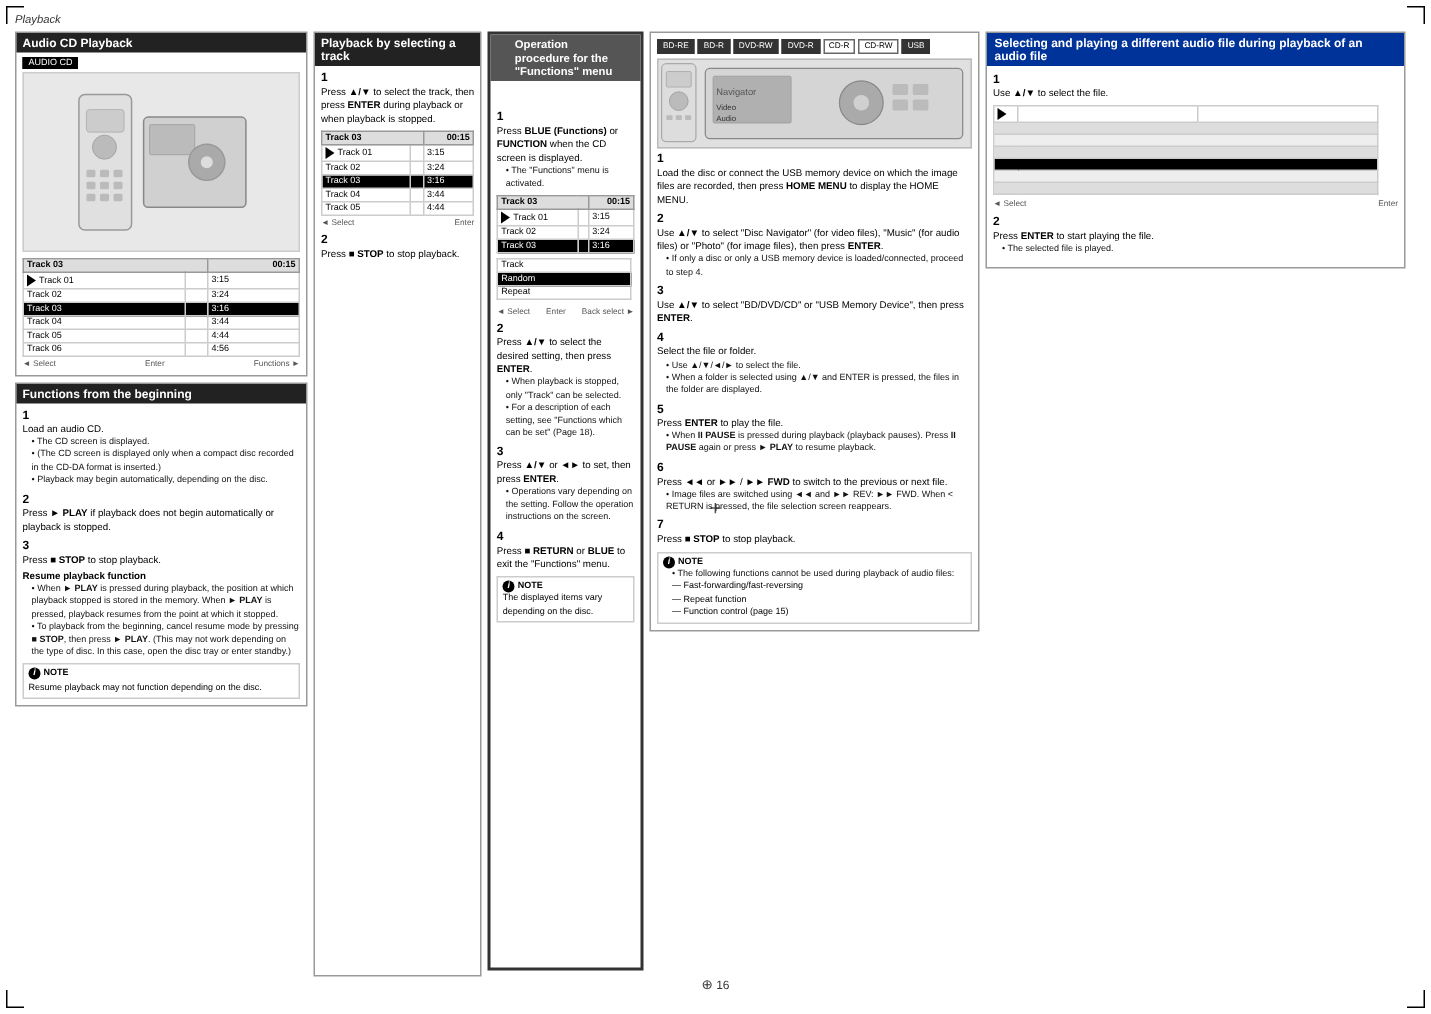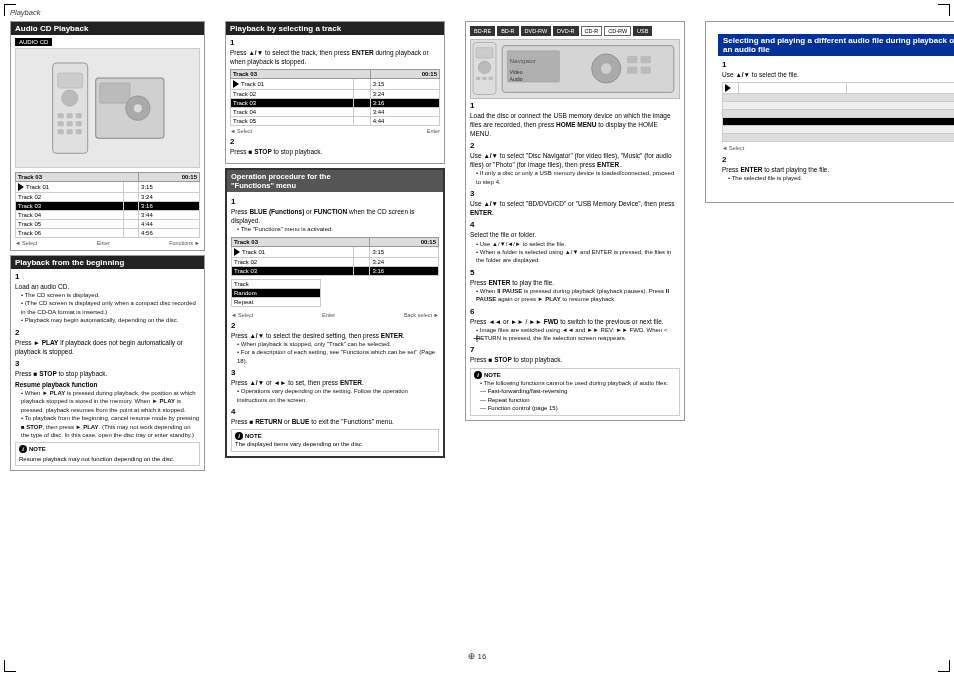--- a/index.html
+++ b/index.html
@@ -20,27 +20,27 @@
     }
     .top-label {
       font-size: 7.5px;
       color: #333;
       margin-bottom: 4px;
       font-style: italic;
     }
     .main-grid {
       display: grid;
       grid-template-columns: 195px 220px 220px 280px;
-      gap: 20px;
+      gap: 4px;
       height: calc(100% - 30px);
     }
     
     .col1 { display: flex; flex-direction: column; gap: 4px; }
     
-    .col2 { display: flex; flex-direction: column; gap: 4px; }
+    .col2 { display: flex; flex-direction: row; gap: 4px; }
     
     .col3 { display: flex; flex-direction: column; gap: 4px; }
     
     .col4 { display: flex; flex-direction: column; gap: 4px; }
 
     .section {
       border: 1px solid #999;
       padding: 4px;
       position: relative;
     }
@@ -196,22 +196,22 @@
     .op-section {
       border: 2px solid #333;
       padding: 4px;
       margin-bottom: 4px;
     }
     .op-title {
       font-size: 7.5px;
       font-weight: bold;
       background: #555;
       color: #fff;
-      padding: 2px 4px;
-      margin: -4px -4px 5px -4px;
+      padding: 2px 16px;
+      margin: -4px -4px 19px -4px;
     }
 
     .small-device {
       width: 100%;
       height: 60px;
       background: #e0e0e0;
       border: 1px solid #bbb;
       display: flex;
       align-items: center;
       justify-content: center;
@@ -225,21 +225,21 @@
       height: 0;
       border-top: 4px solid transparent;
       border-bottom: 4px solid transparent;
       border-left: 6px solid #000;
       vertical-align: middle;
       margin-right: 2px;
     }
 
     .large-section {
       border: 1px solid #999;
-      padding: 16px;
+      padding: 4px;
     }
     .large-title {
       font-size: 8px;
       font-weight: bold;
       color: #fff;
       background: #003399;
       padding: 2px 5px;
       margin: -4px -4px 4px -4px;
     }
 
@@ -333,21 +333,21 @@
           </tbody>
         </table>
         <div style="display:flex;justify-content:space-between;font-size:5.5px;color:#555;margin-top:1px;">
           <span>◄ Select</span>
             <span>Enter</span>
             <span>Functions ►</span>
         </div>
       </div>
 
       <div class="section">
-        <div class="section-heading">Playback from the beginning</div>
+        <div class="section-heading">Functions from the beginning</div>
         <span class="step-num">1</span>
         <div class="step-text">Load an audio CD.
           <div class="bullet">The CD screen is displayed.</div>
           <div class="bullet">(The CD screen is displayed only when a compact disc recorded in the CD-DA format is inserted.)</div>
           <div class="bullet">Playback may begin automatically, depending on the disc.</div>
         </div>
         <span class="step-num">2</span>
         <div class="step-text">Press <b>► PLAY</b> if playback does not begin automatically or playback is stopped.</div>
         <span class="step-num">3</span>
         <div class="step-text">Press <b>■ STOP</b> to stop playback.</div>

